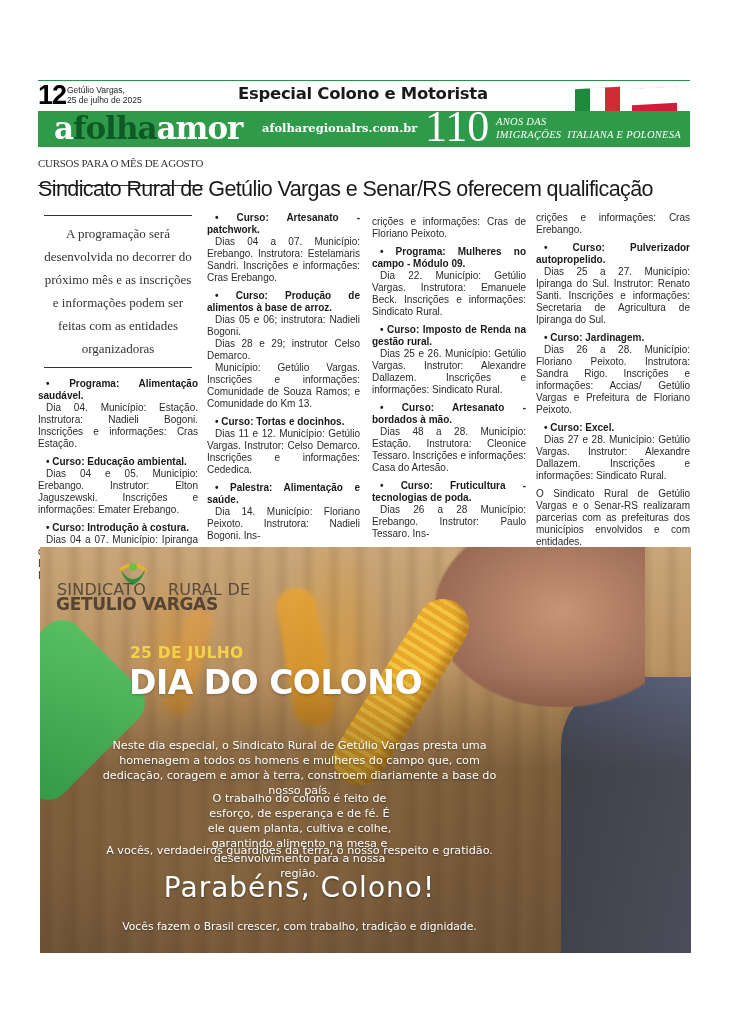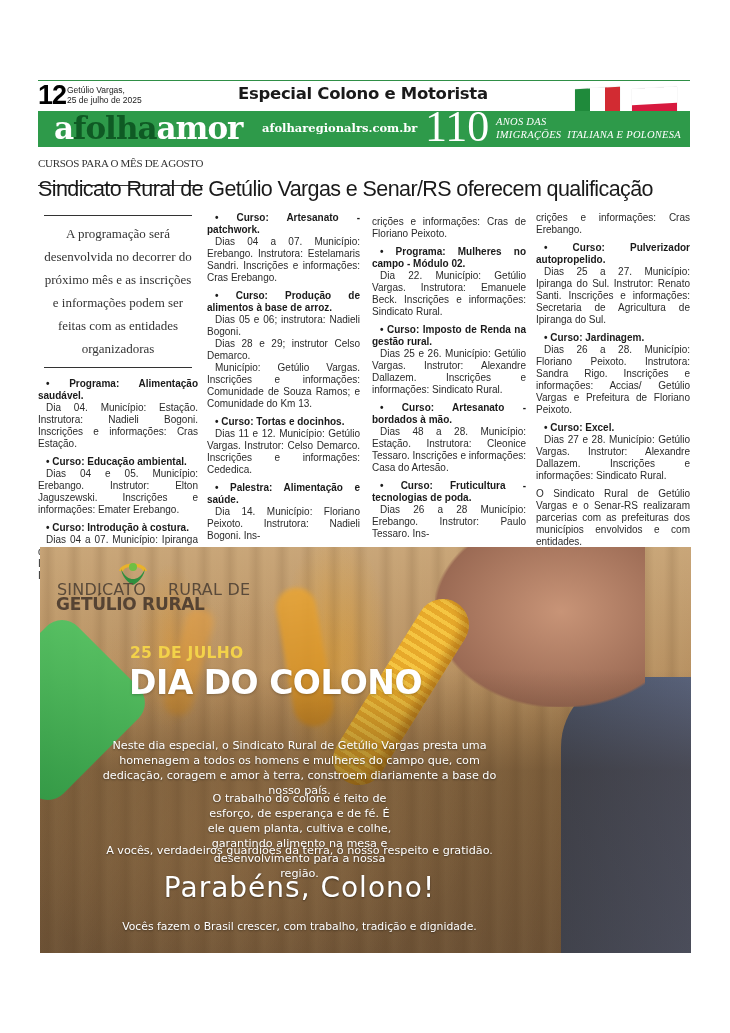--- a/index.html
+++ b/index.html
@@ -160,21 +160,21 @@
         <p>Dia 14. Município: Floriano Peixoto. Instrutora: Nadieli Bogoni. Ins-</p>
       </div>
   </div>
 </div>
 
 <div class="col col3">
   <div class="item">
     <div class="plain">crições e informações: Cras de Floriano Peixoto.</div>
   </div>
   <div class="item">
-    <div class="item-title">• Programa: Mulheres no campo - Módulo 02.</div>
+    <div class="item-title">• Programa: Mulheres no campo - Módulo 09.</div>
     <div class="item-body">
         <p>Dia 22. Município: Getúlio Vargas. Instrutora: Emanuele Beck. Inscrições e informações: Sindicato Rural.</p>
       </div>
   </div>
   <div class="item">
     <div class="item-title">• Curso: Imposto de Renda na gestão rural.</div>
     <div class="item-body">
         <p>Dias 25 e 26. Município: Getúlio Vargas. Instrutor: Alexandre Dallazem. Inscrições e informações: Sindicato Rural.</p>
       </div>
   </div>
@@ -227,21 +227,21 @@
   <div class="shade"></div>
   <div class="green-shape"></div>
 
   <div class="org-logo">
     <svg class="org-emblem" viewBox="0 0 36 30">
       <path d="M4 14 C6 4, 30 4, 32 14 L28 14 C26 8, 10 8, 8 14 Z" fill="#e9b22b"></path>
       <circle cx="18" cy="10" r="4" fill="#6fbf44"></circle>
       <path d="M6 12 C8 24, 18 28, 18 28 C18 28, 28 24, 30 12 C26 20, 22 22, 18 22 C14 22, 10 20, 6 12 Z" fill="#2f8f3e"></path>
     </svg>
     <div class="org-line1"><span>SINDICATO</span><span class="gap"></span><span>RURAL DE</span></div>
-    <div class="org-line2">GETÚLIO RURAL</div>
+    <div class="org-line2">GETÚLIO VARGAS</div>
   </div>
 
   <div class="b-date">25 DE JULHO</div>
   <div class="b-title">DIA DO COLONO</div>
   <div class="b-msg b-p1" style="padding:0 50px"><span>Neste dia especial, o Sindicato Rural de Getúlio Vargas presta uma homenagem a todos os homens e mulheres do campo que, com dedicação, coragem e amor à terra, constroem diariamente a base do nosso país.</span></div>
   <div class="b-msg b-p2" style="padding:0 160px"><span>O trabalho do colono é feito de esforço, de esperança e de fé. É ele quem planta, cultiva e colhe, garantindo alimento na mesa e desenvolvimento para a nossa região.</span></div>
   <div class="b-msg b-p3">A vocês, verdadeiros guardiões da terra, o nosso respeito e gratidão.</div>
   <div class="b-msg b-footer">Vocês fazem o Brasil crescer, com trabalho, tradição e dignidade.</div>
   <div class="b-msg b-congrats">Parabéns, Colono!</div>
 </div>

